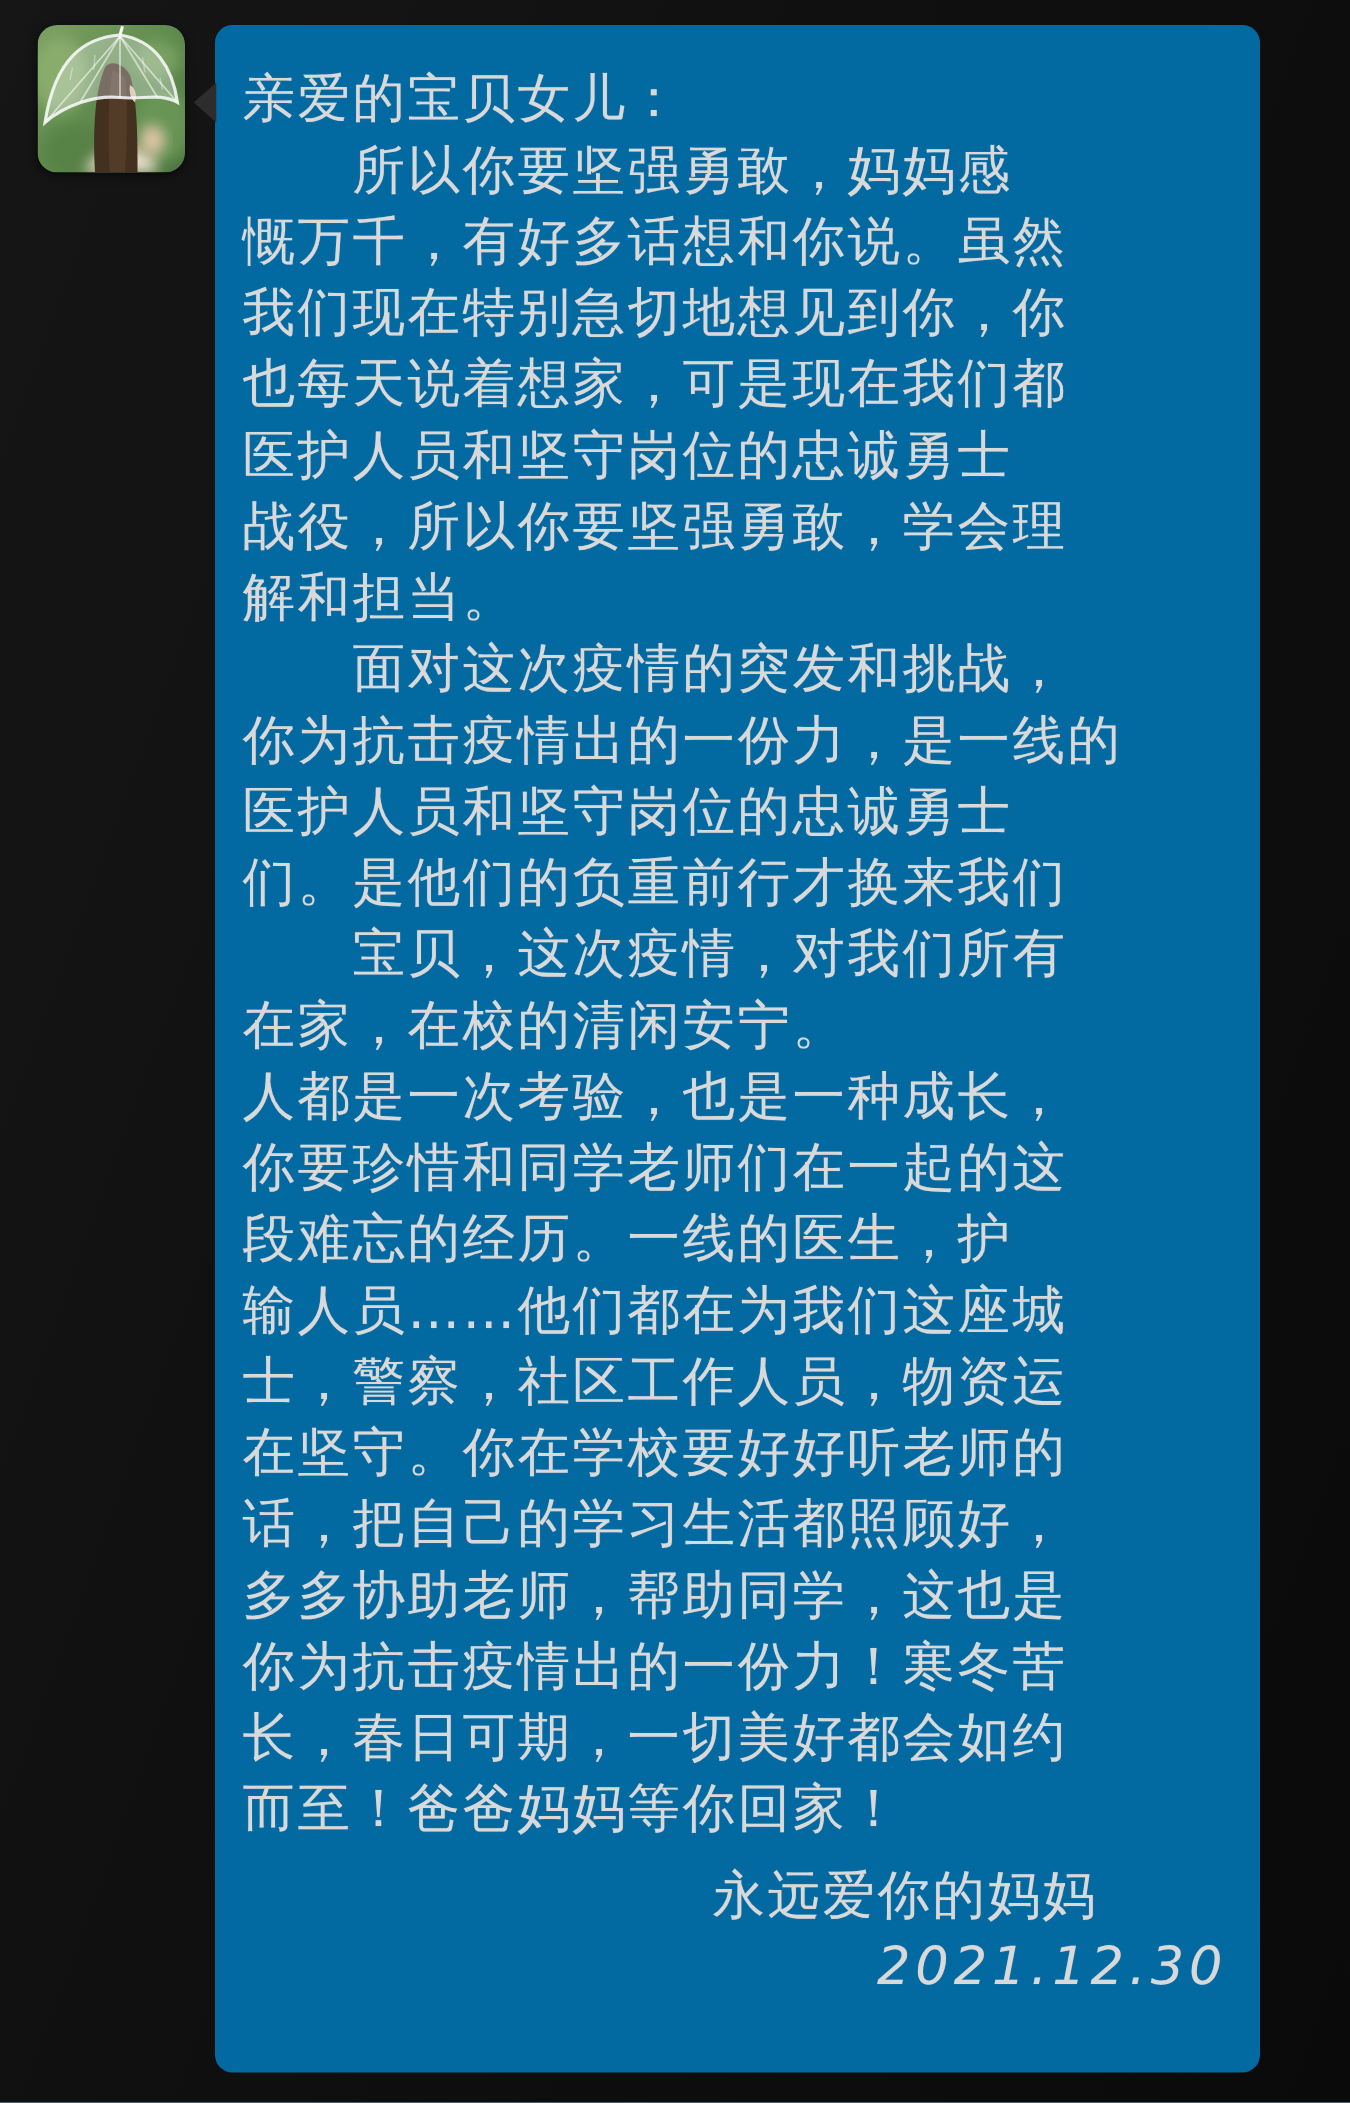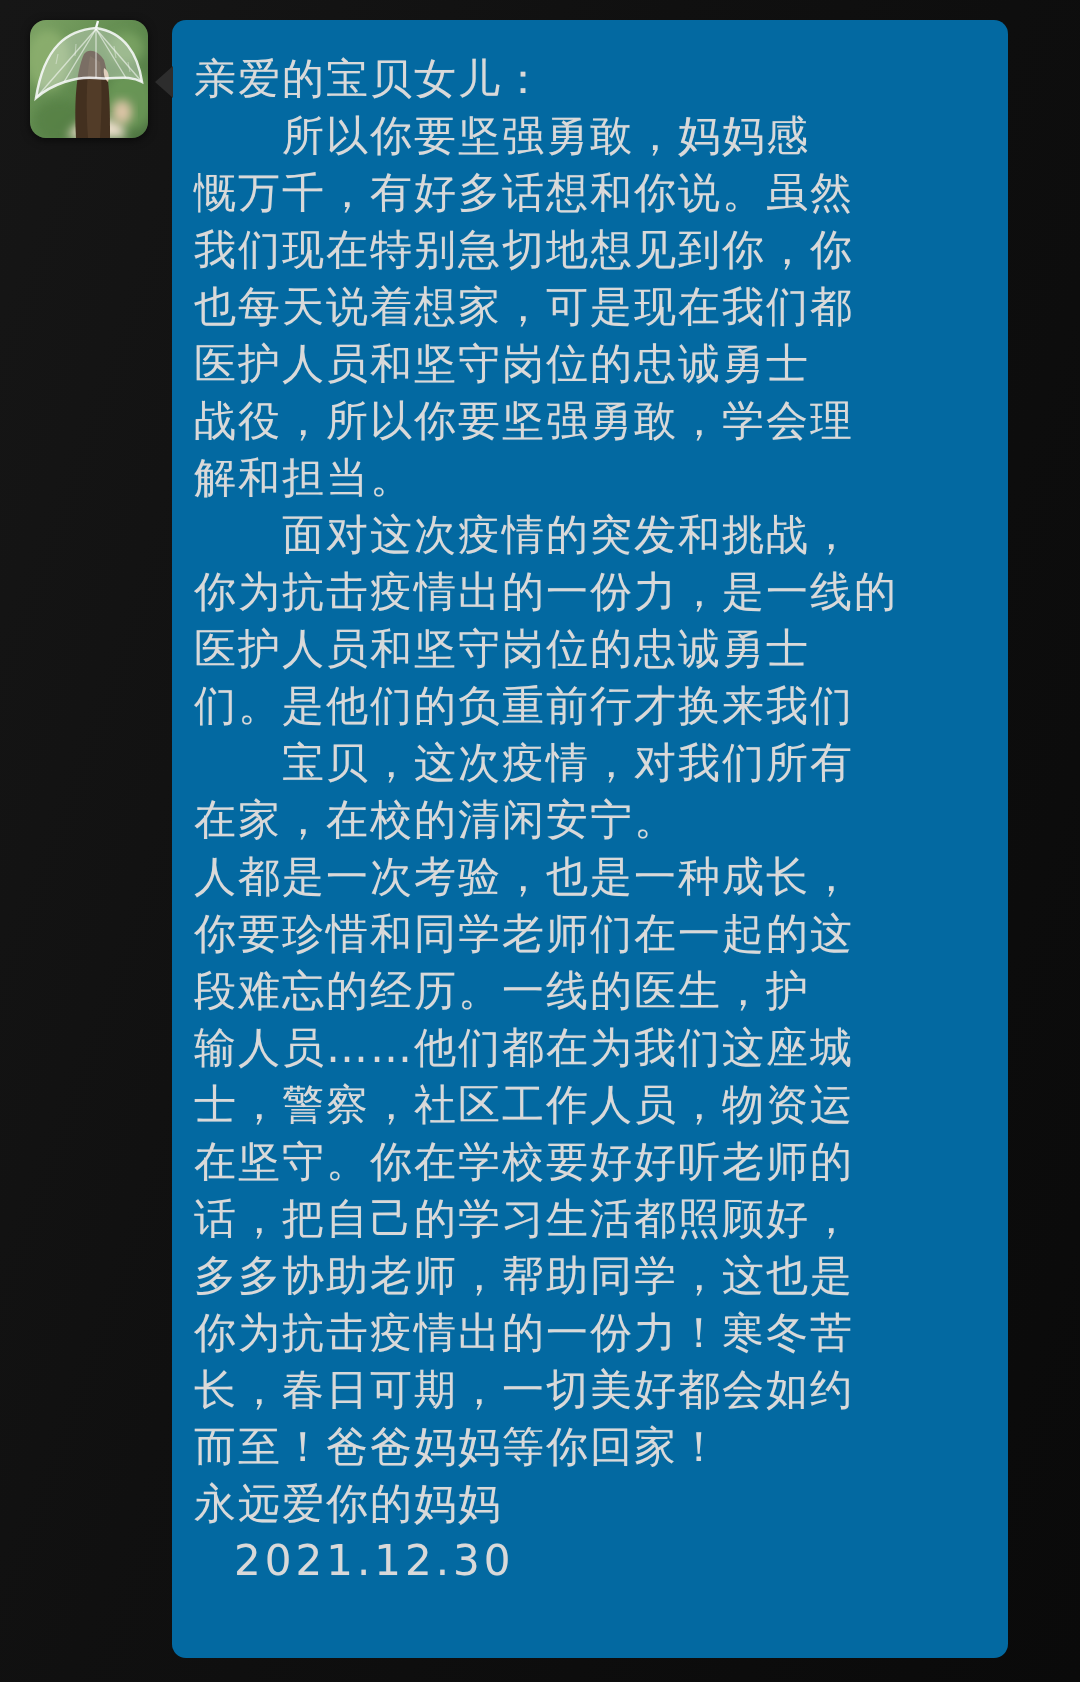--- a/index.html
+++ b/index.html
@@ -46,22 +46,22 @@
   .letter {
     width: 100%; height: 100%;
     color: #d9d9d9;
     font-size: 42px;
     line-height: 57px;
     letter-spacing: 2px;
     text-shadow: 0 0 1px rgba(255,255,255,0.25);
   }
   .letter-line { white-space: nowrap; }
   .letter-line.indent { padding-left: 88px; }
-  .letter-line.signature { padding-right: 104px; }
-  .letter-line.date { text-align: left; padding-left: 40px; letter-spacing: 4px; }
+  .letter-line.signature { text-align: right; padding-right: 104px; margin-top: 12px; }
+  .letter-line.date { text-align: right; padding-left: 40px; letter-spacing: 4px; font-style: italic; }
 </style>
 </head>
 <body>
 
 <div class="avatar">
   <svg viewBox="0 0 118 118" aria-hidden="true">
     <defs>
       <linearGradient id="bgGreen" x1="0" y1="0" x2="1" y2="1">
         <stop offset="0" stop-color="#7ba163"></stop>
         <stop offset="0.5" stop-color="#5f8a4e"></stop>

